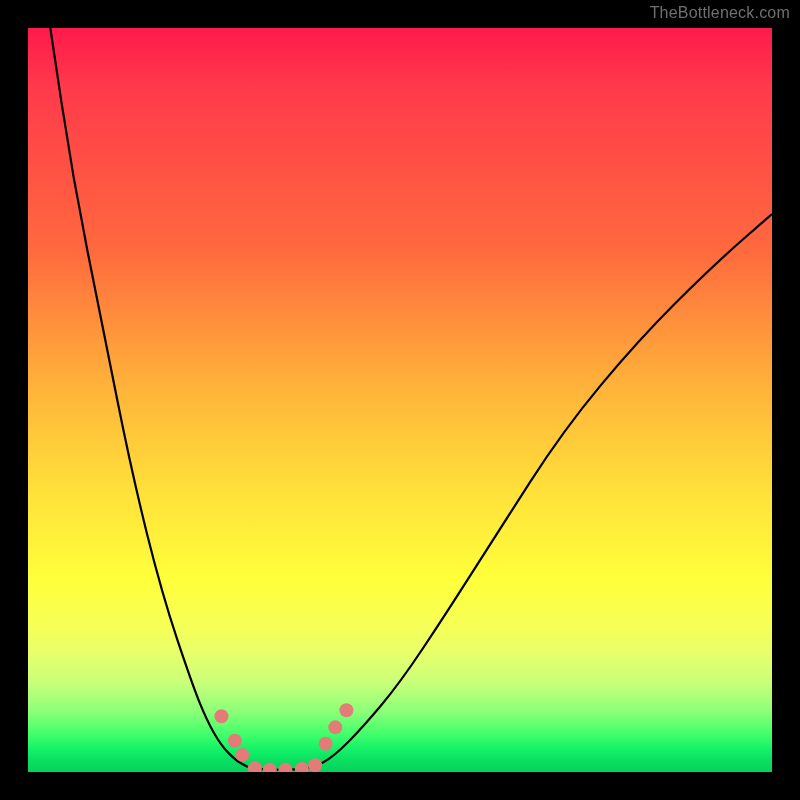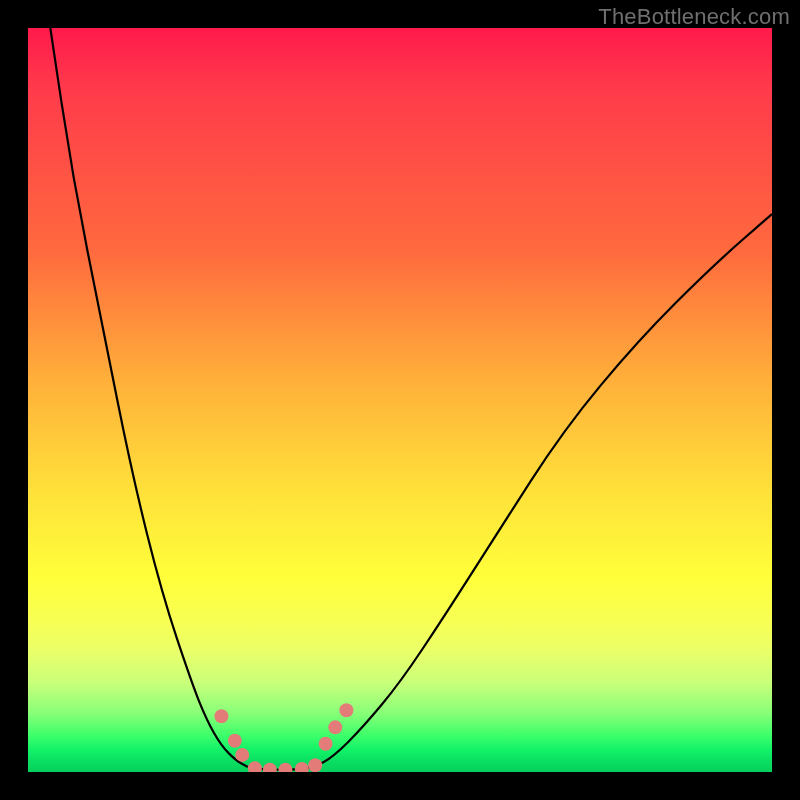--- a/index.html
+++ b/index.html
@@ -40,21 +40,21 @@
       #13f268 97%,
       #0adf61 98.5%,
       #06d05b 100%
     );
   }
   .watermark {
     position: absolute;
     top: 4px;
     right: 10px;
     color: #6f6f6f;
-    font-size: 22px;
+    font-size: 16px;
     font-weight: 500;
     letter-spacing: 0.2px;
     user-select: none;
   }
   svg.curves {
     position: absolute;
     left: 0;
     top: 0;
     width: 744px;
     height: 744px;

